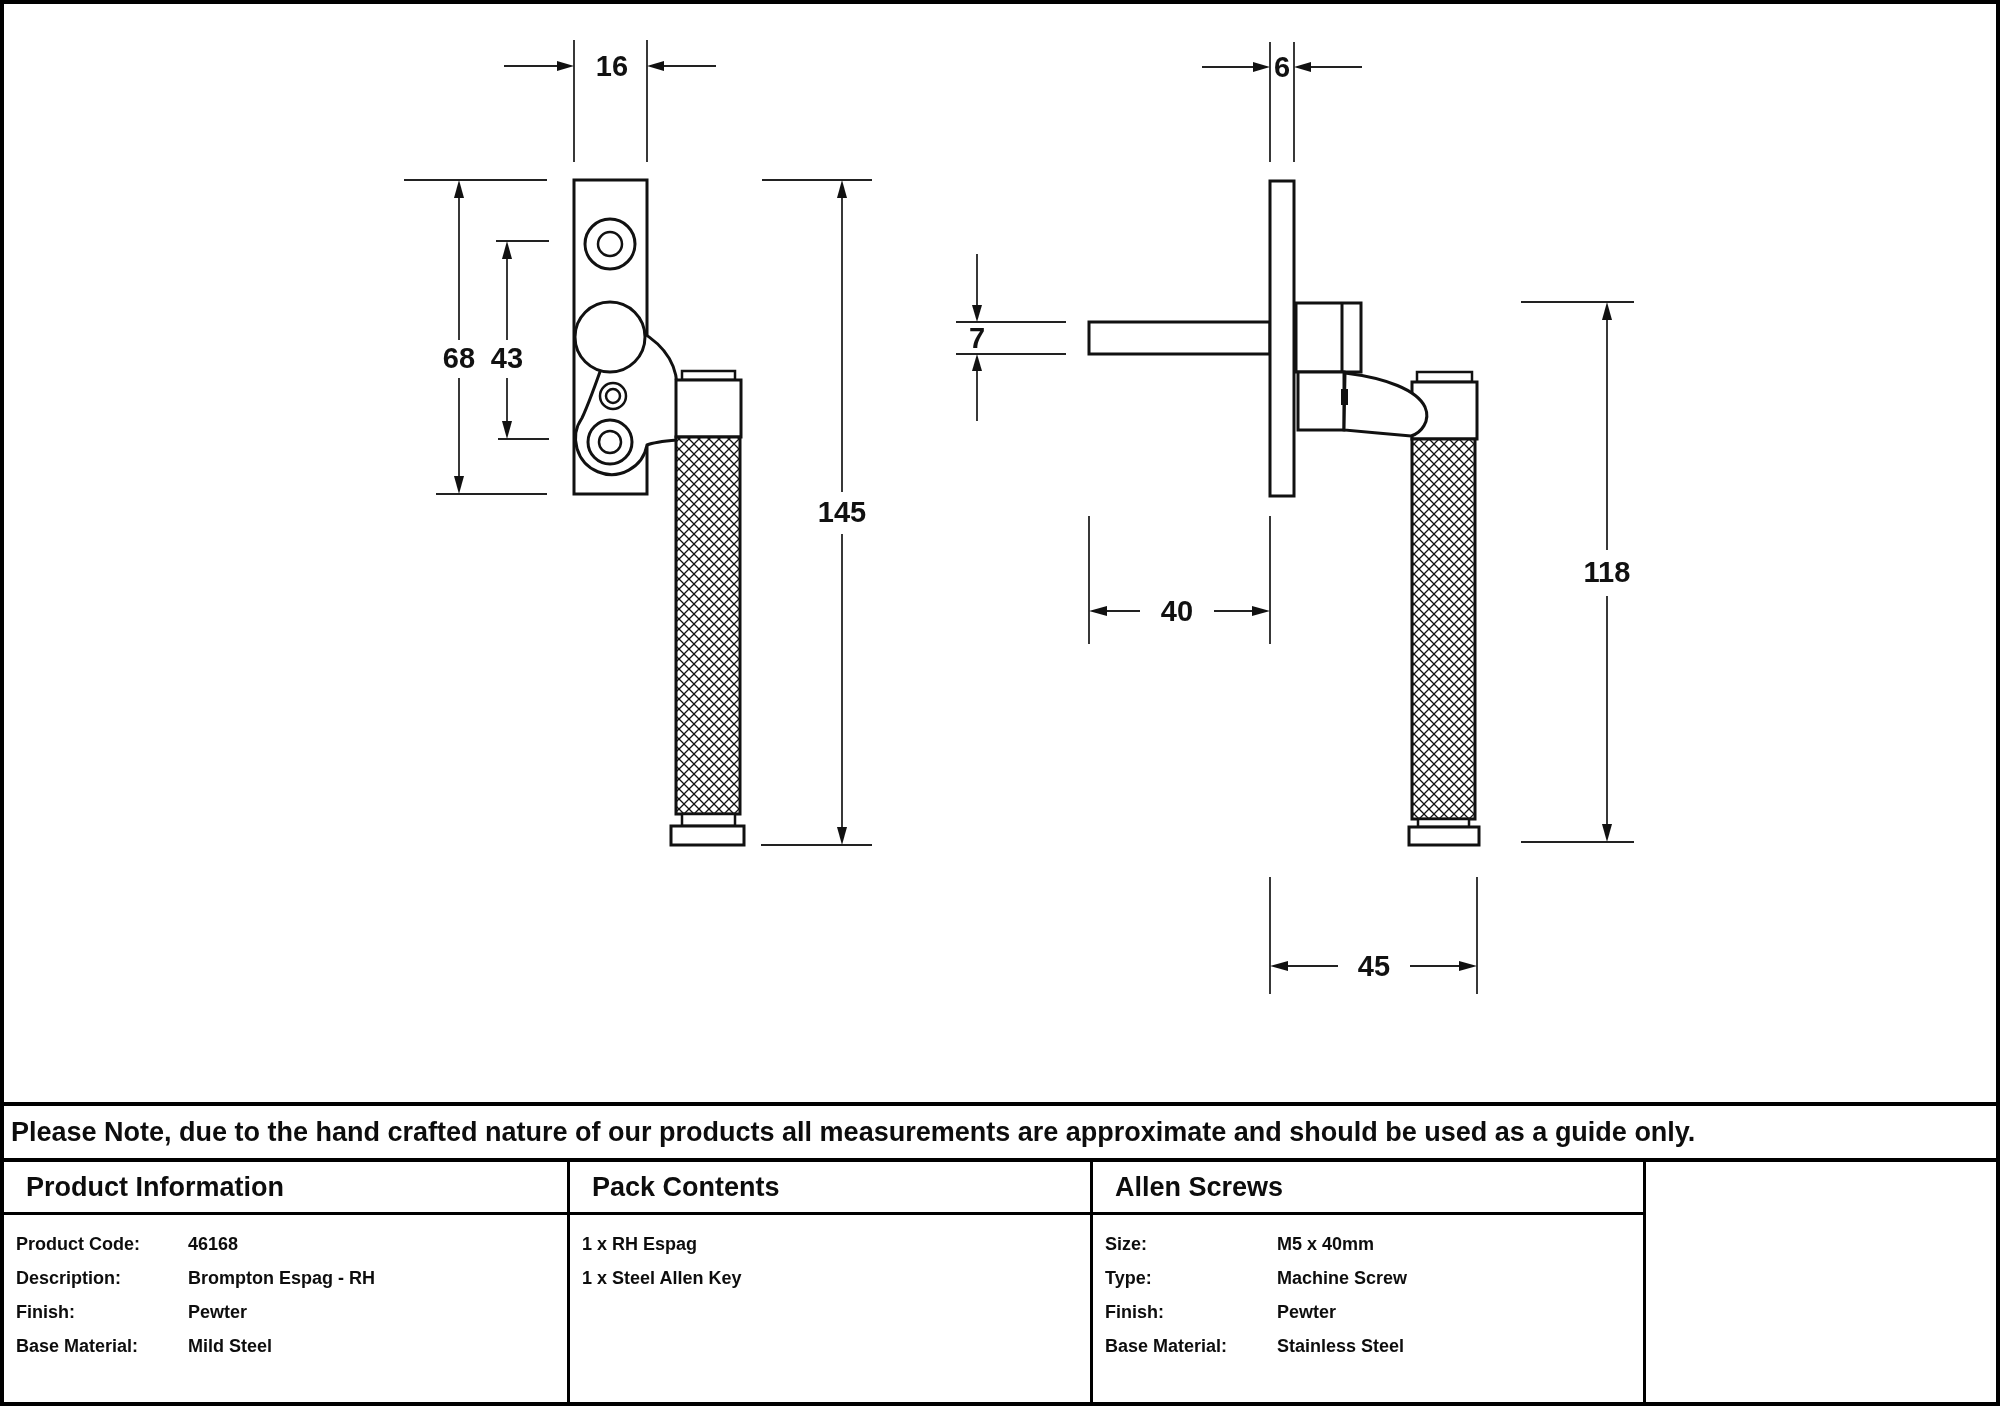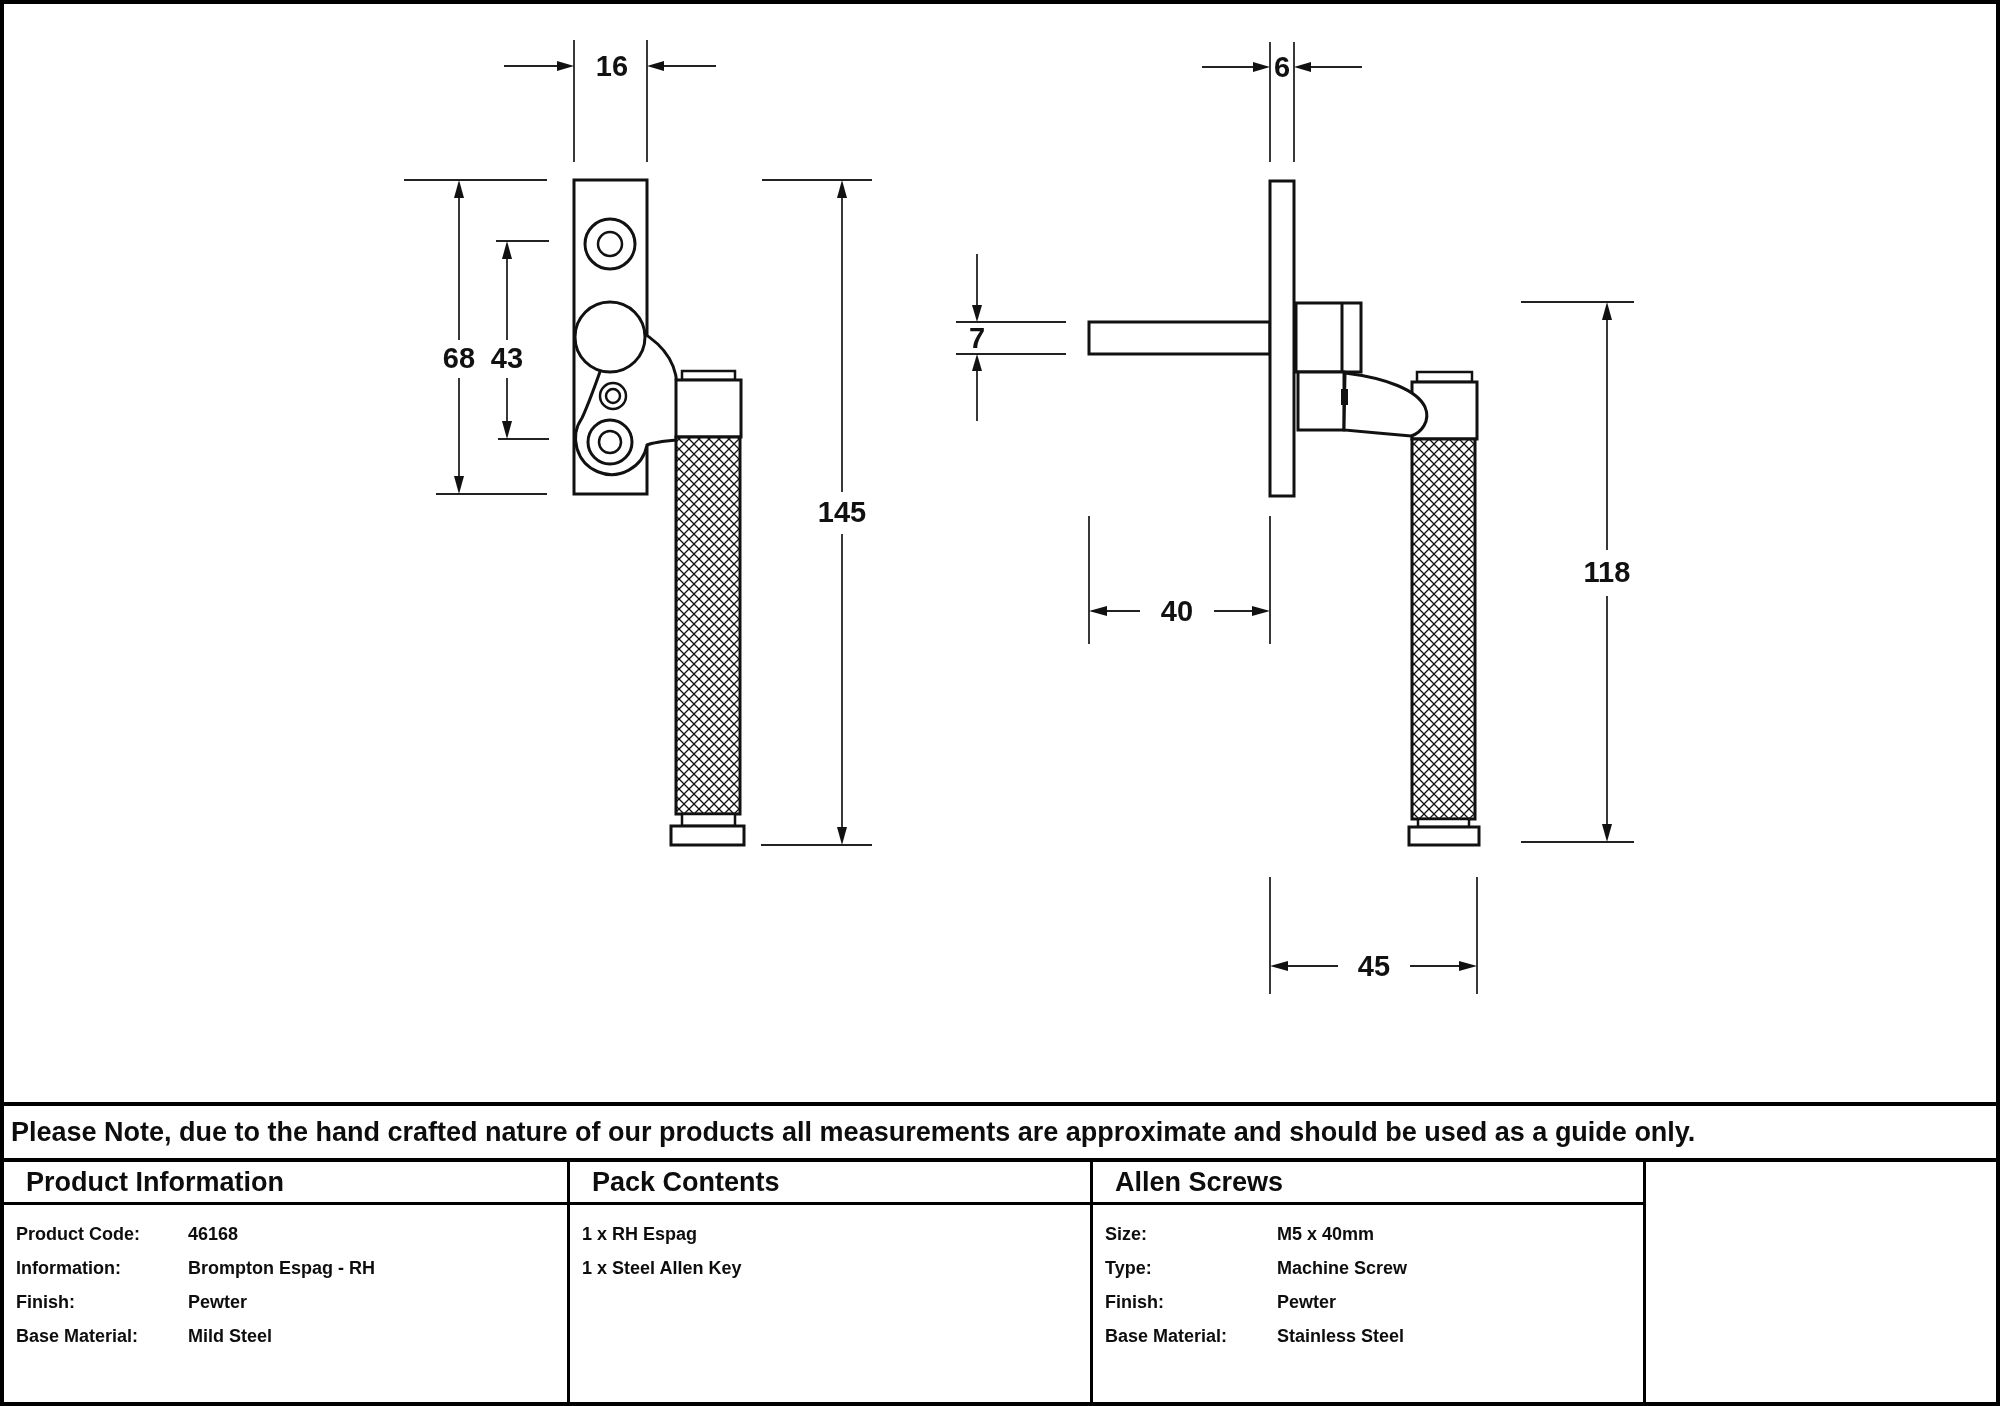--- a/index.html
+++ b/index.html
@@ -19,21 +19,21 @@
     border-top:4px solid #000;border-bottom:4px solid #000;box-sizing:border-box;
     display:flex;align-items:center;padding-left:7px;font-size:27px;color:#0d0d0d;
   }
   .spec-table{
     position:absolute;left:0;top:1158px;width:1992px;height:240px;
     display:grid;grid-template-columns:566px 523px 553px 350px;
   }
   .spec-col{border-right:3px solid #000;box-sizing:border-box;overflow:hidden;}
   .spec-col.last{border-right:none;}
   .spec-hdr{
-    height:43px;border-bottom:3px solid #000;box-sizing:border-box;
+    height:53px;border-bottom:3px solid #000;box-sizing:border-box;
     display:flex;align-items:center;padding-left:22px;font-size:27px;color:#0d0d0d;
   }
   .spec-body{padding:12px 0 0 12px;font-size:18px;line-height:34px;color:#0d0d0d;}
   .kv{display:flex;}
   .kv .lbl{width:172px;flex:0 0 auto;}
   .logo-cell{display:flex;align-items:center;justify-content:center;}
   .brand-prefix,.brand-word{font-family:"DejaVu Serif","Liberation Serif",serif;}
 </style>
 </head>
 <body>
@@ -185,21 +185,21 @@
   <div class="spec-table">
 
     <div class="spec-col">
       <div class="spec-hdr">Product Information</div>
       <div class="spec-body">
         <div class="kv">
           <span class="lbl">Product Code:</span>
           <span class="val">46168</span>
         </div>
         <div class="kv">
-          <span class="lbl">Information:</span>
+          <span class="lbl">Description:</span>
           <span class="val">Brompton Espag - RH</span>
         </div>
         <div class="kv">
           <span class="lbl">Finish:</span>
           <span class="val">Pewter</span>
         </div>
         <div class="kv">
           <span class="lbl">Base Material:</span>
           <span class="val">Mild Steel</span>
         </div>

